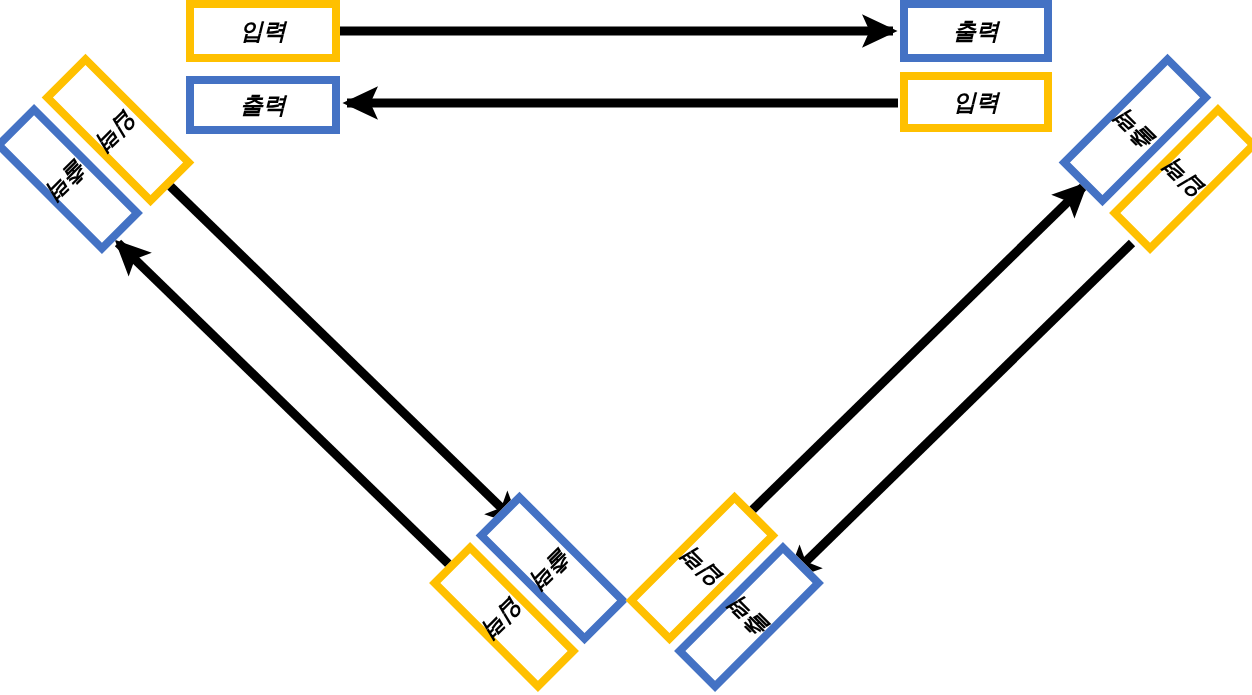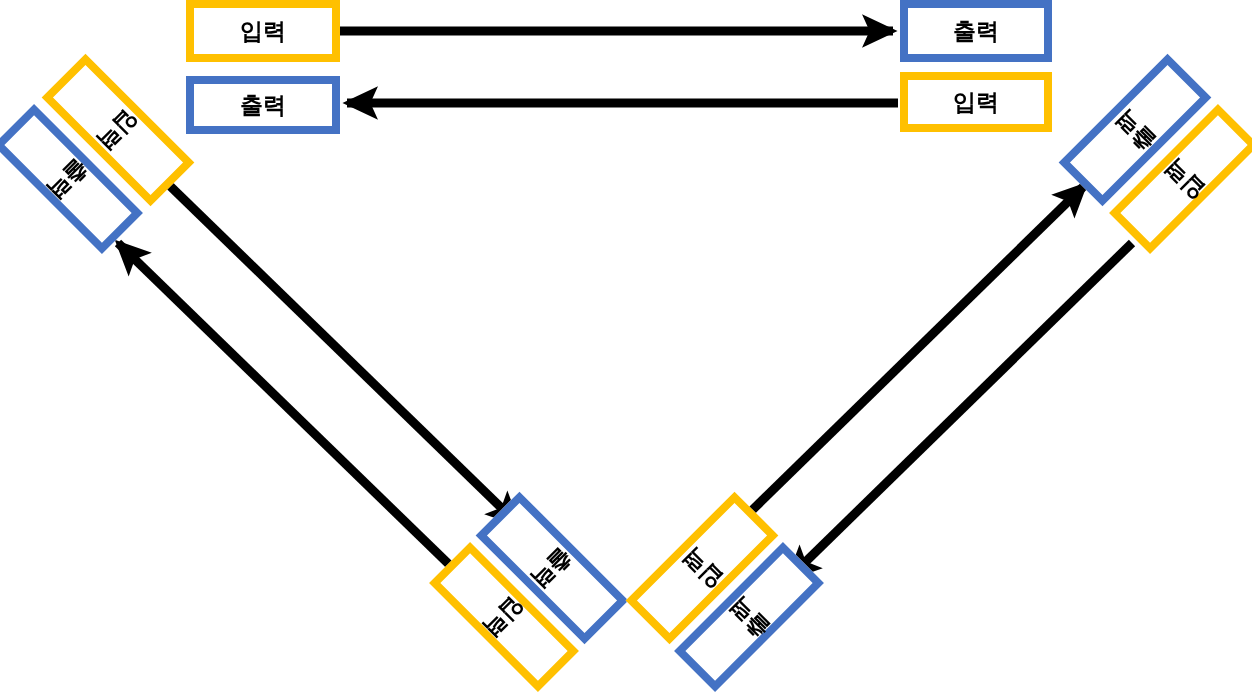--- a/index.html
+++ b/index.html
@@ -10,20 +10,21 @@
   }
   body {
     font-family: "Liberation Sans", "DejaVu Sans", sans-serif;
   }
   #canvas {
     position: relative;
     width: 1252px;
     height: 695px;
     background: #ffffff;
     overflow: hidden;
+    font-style: italic;
   }
   #arrow-layer {
     position: absolute;
     left: 0;
     top: 0;
     width: 1252px;
     height: 695px;
     pointer-events: none;
   }
   .node {

